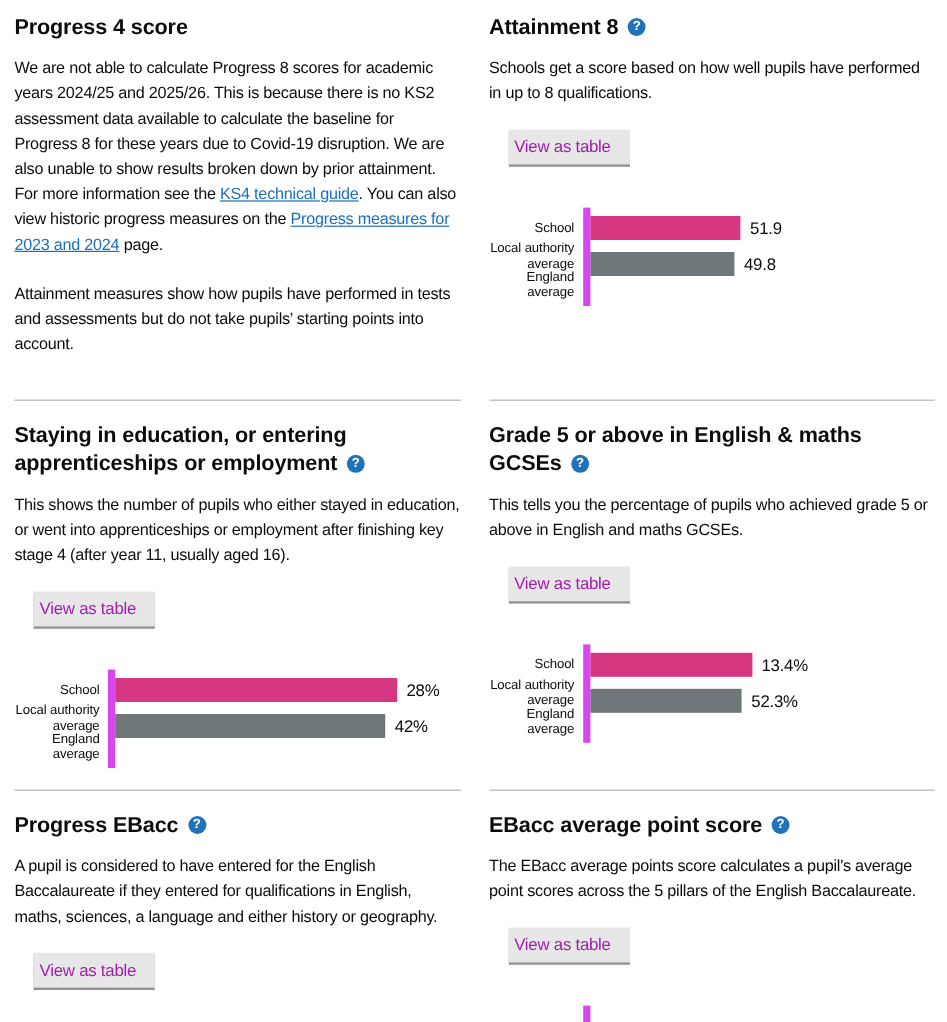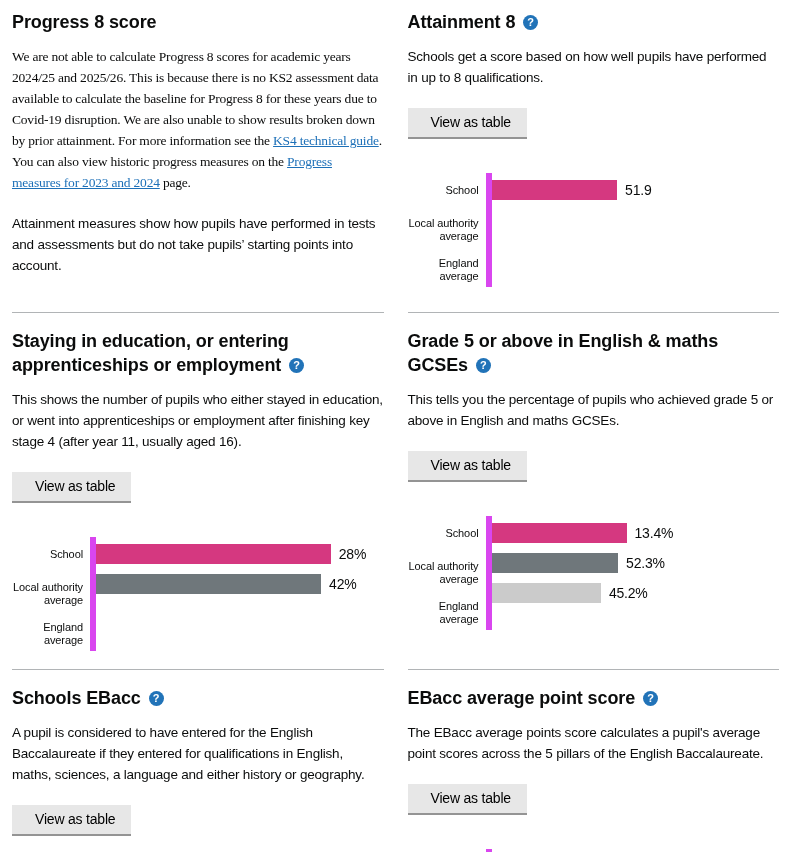--- a/index.html
+++ b/index.html
@@ -27,21 +27,21 @@
     padding-top: 16px;
   }
   h2 {
     font-size: 18px;
     line-height: 24px;
     font-weight: bold;
     letter-spacing: -0.1px;
     margin: 0 0 12px 0;
   }
   p { margin: 0 0 18px 0; }
-  p.para { margin-bottom: 20px; font-family: Liberation Serif, serif; }
+  p.para { margin-bottom: 20px; }
   a.link {
     color: #1d70b8;
     text-decoration: underline;
     cursor: pointer;
   }
   .help-icon {
     display: inline-flex;
     align-items: center;
     justify-content: center;
     width: 15px;
@@ -54,36 +54,36 @@
     line-height: 15px;
     vertical-align: middle;
     margin-left: 3px;
     transform: translateY(-1px);
     cursor: pointer;
     letter-spacing: 0;
   }
   .btn {
     font-family: inherit;
     font-size: 14px;
-    color: #000000;
+    color: #a21caf;
     background: #e7e7e7;
     border: 0;
     box-shadow: 0 2px 0 #949494;
-    padding: 6px 16px 7px 23px;
-    margin: 2px 0 20px 0;
+    padding: 6px 16px 7px 5px;
+    margin: 2px 0 20px 16px;
     cursor: pointer;
     letter-spacing: -0.2px;
   }
   
   .chart { display: flex; margin-top: 16px; }
   .c-labels {
     width: 78px;
     display: flex;
     flex-direction: column;
-    row-gap: 20px;
+    row-gap: 4px;
     padding: 7px 0;
     flex-shrink: 0;
   }
   .c-label {
     height: 20px;
     display: flex;
     align-items: center;
     justify-content: flex-end;
     text-align: right;
     font-size: 11px;
@@ -103,21 +103,21 @@
   .c-bar { height: 20px; flex-shrink: 0; }
   .c-val { margin-left: 8px; font-size: 14px; letter-spacing: -0.2px; white-space: nowrap; }
 </style>
 </head>
 <body>
 
 <div class="grid">
 
   <section class="cell row1">
     <h2>
-      <span>Progress 8 score</span>
+      <span>Progress 4 score</span>
     </h2>
     <p class="para"><span>We are not able to calculate Progress 8 scores for academic years 2024/25 and 2025/26. This is because there is no KS2 assessment data available to calculate the baseline for Progress 8 for these years due to Covid-19 disruption. We are also unable to show results broken down by prior attainment. For more information see the </span><a class="link">KS4 technical guide</a><span>. You can also view historic progress measures on the </span><a class="link">Progress measures for 2023 and 2024</a><span> page.</span></p>
     <p>Attainment measures show how pupils have performed in tests and assessments but do not take pupils’ starting points into account.</p>
   </section>
 
   <section class="cell row1">
     <h2>
       <span>Attainment 8</span>
       <span class="help-icon">?</span>
     </h2>
@@ -127,20 +127,24 @@
         <div class="c-labels">
           <div class="c-label">School</div>
           <div class="c-label">Local authority average</div>
           <div class="c-label">England average</div>
         </div>
         <div class="c-bars">
           <div class="c-row">
             <div class="c-bar" style="width: 125.598px; background: rgb(213, 56, 128);"></div>
             <span class="c-val">51.9</span>
           </div>
+          <div class="c-row">
+            <div class="c-bar" style="width: 120.516px; background: rgb(111, 119, 123);"></div>
+            <span class="c-val">49.8</span>
+          </div>
         </div>
       </div>
   </section>
 
   <section class="cell row2">
     <h2>
       <span>Staying in education, or entering apprenticeships or employment</span>
       <span class="help-icon">?</span>
     </h2>
     <p>This shows the number of pupils who either stayed in education, or went into apprenticeships or employment after finishing key stage 4 (after year 11, usually aged 16).</p>
@@ -179,31 +183,27 @@
         </div>
         <div class="c-bars">
           <div class="c-row">
             <div class="c-bar" style="width: 135.036px; background: rgb(213, 56, 128);"></div>
             <span class="c-val">13.4%</span>
           </div>
           <div class="c-row">
             <div class="c-bar" style="width: 126.566px; background: rgb(111, 119, 123);"></div>
             <span class="c-val">52.3%</span>
           </div>
-          <div class="c-row">
-            <div class="c-bar" style="width: 109.384px; background: rgb(203, 203, 203);"></div>
-            <span class="c-val">45.2%</span>
-          </div>
         </div>
       </div>
   </section>
 
   <section class="cell row3">
     <h2>
-      <span>Schools EBacc</span>
+      <span>Progress EBacc</span>
       <span class="help-icon">?</span>
     </h2>
     <p>A pupil is considered to have entered for the English Baccalaureate if they entered for qualifications in English, maths, sciences, a language and either history or geography.</p>
     <button class="btn">View as table</button>
     
   </section>
 
   <section class="cell row3">
     <h2>
       <span>EBacc average point score</span>

